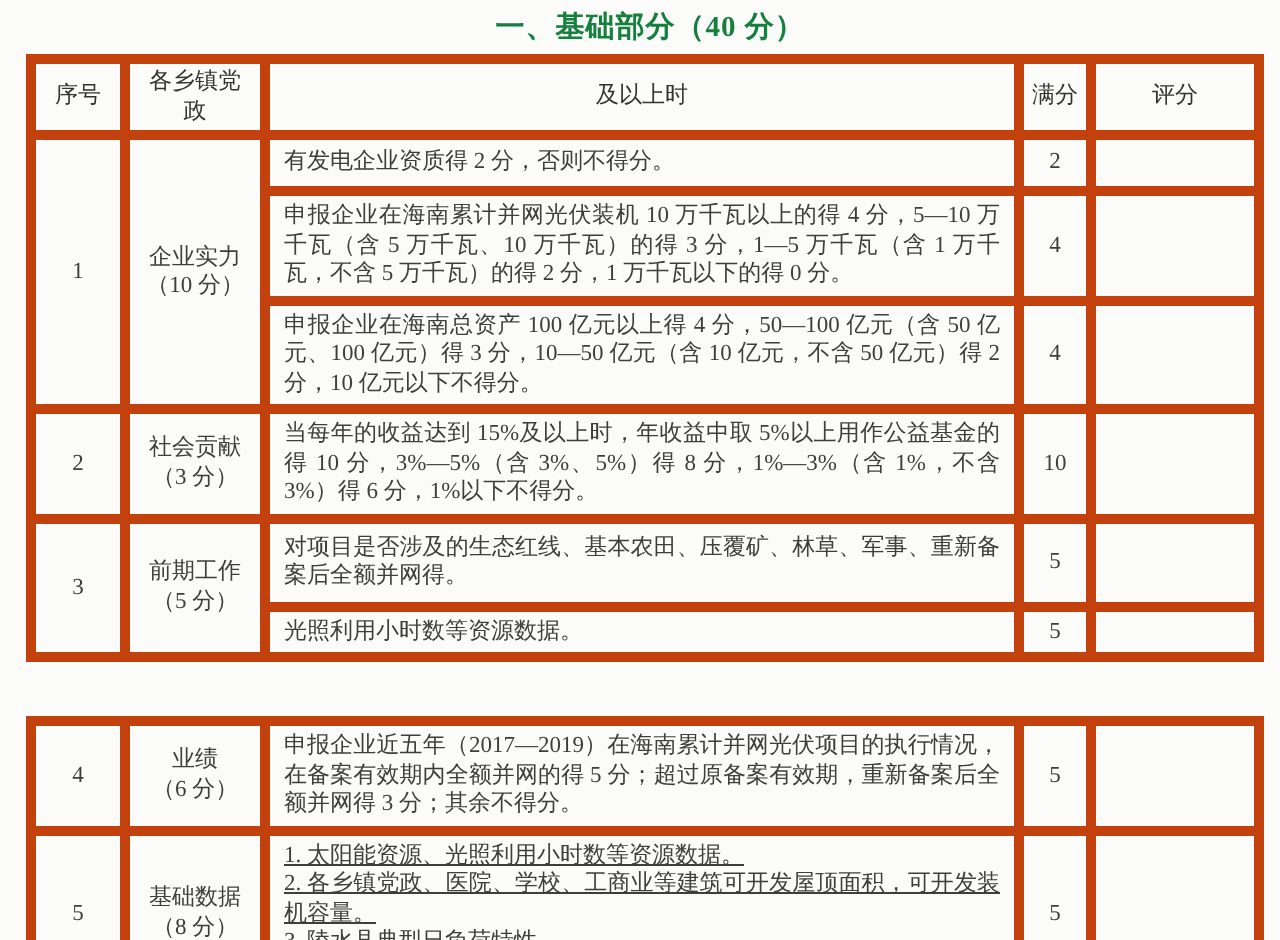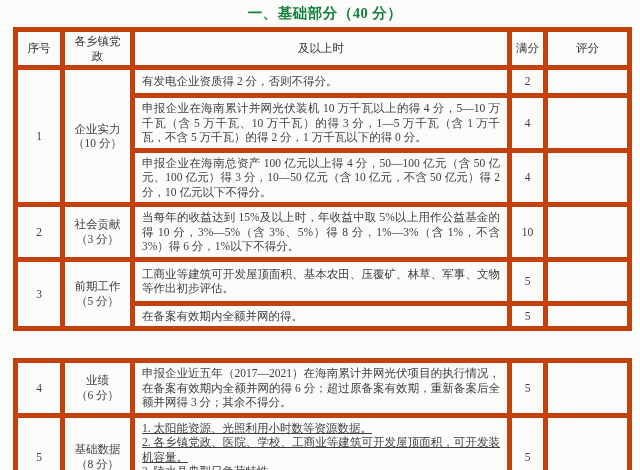--- a/index.html
+++ b/index.html
@@ -97,46 +97,46 @@
       <td class="cat">社会贡献
 （3 分）</td>
       <td class="crit">当每年的收益达到 15%及以上时，年收益中取 5%以上用作公益基金的得 10 分，3%—5%（含 3%、5%）得 8 分，1%—3%（含 1%，不含 3%）得 6 分，1%以下不得分。</td>
       <td class="maxv">10</td>
       <td></td>
     </tr>
     <tr style="height:44px">
       <td rowspan="2">3</td>
       <td rowspan="2" class="cat">前期工作
 （5 分）</td>
-      <td class="crit">工商业等建筑可开发屋顶面积、基本农田、压覆矿、林草、军事、文物等作出初步评估。</td>
+      <td class="crit">对项目是否涉及的生态红线、基本农田、压覆矿、林草、军事、重新备案后全额并网得。</td>
       <td class="maxv">5</td>
       <td></td>
     </tr>
     <tr style="height:23px">
-      <td class="crit">在备案有效期内全额并网的得。</td>
+      <td class="crit">光照利用小时数等资源数据。</td>
       <td class="maxv">5</td>
       <td></td>
     </tr>
   </tbody>
     </table>
 
   <table class="score-table t2">
     <colgroup>
       <col style="width:47px">
         <col style="width:70px">
         <col style="width:377px">
         <col style="width:36px">
         <col style="width:84px">
     </colgroup>
     <tbody>
         <tr style="height:51px">
       <td>4</td>
       <td class="cat">业绩
 （6 分）</td>
-      <td class="crit">申报企业近五年（2017—2021）在海南累计并网光伏项目的执行情况，在备案有效期内全额并网的得 6 分；超过原备案有效期，重新备案后全额并网得 3 分；其余不得分。</td>
+      <td class="crit">申报企业近五年（2017—2019）在海南累计并网光伏项目的执行情况，在备案有效期内全额并网的得 5 分；超过原备案有效期，重新备案后全额并网得 3 分；其余不得分。</td>
       <td class="maxv">5</td>
       <td></td>
     </tr>
     <tr style="height:74px">
       <td>5</td>
       <td class="cat">基础数据
 （8 分）</td>
       <td class="crit multi">1. 太阳能资源、光照利用小时数等资源数据。
 2. 各乡镇党政、医院、学校、工商业等建筑可开发屋顶面积，可开发装机容量。
 3. 陵水县典型日负荷特性。

